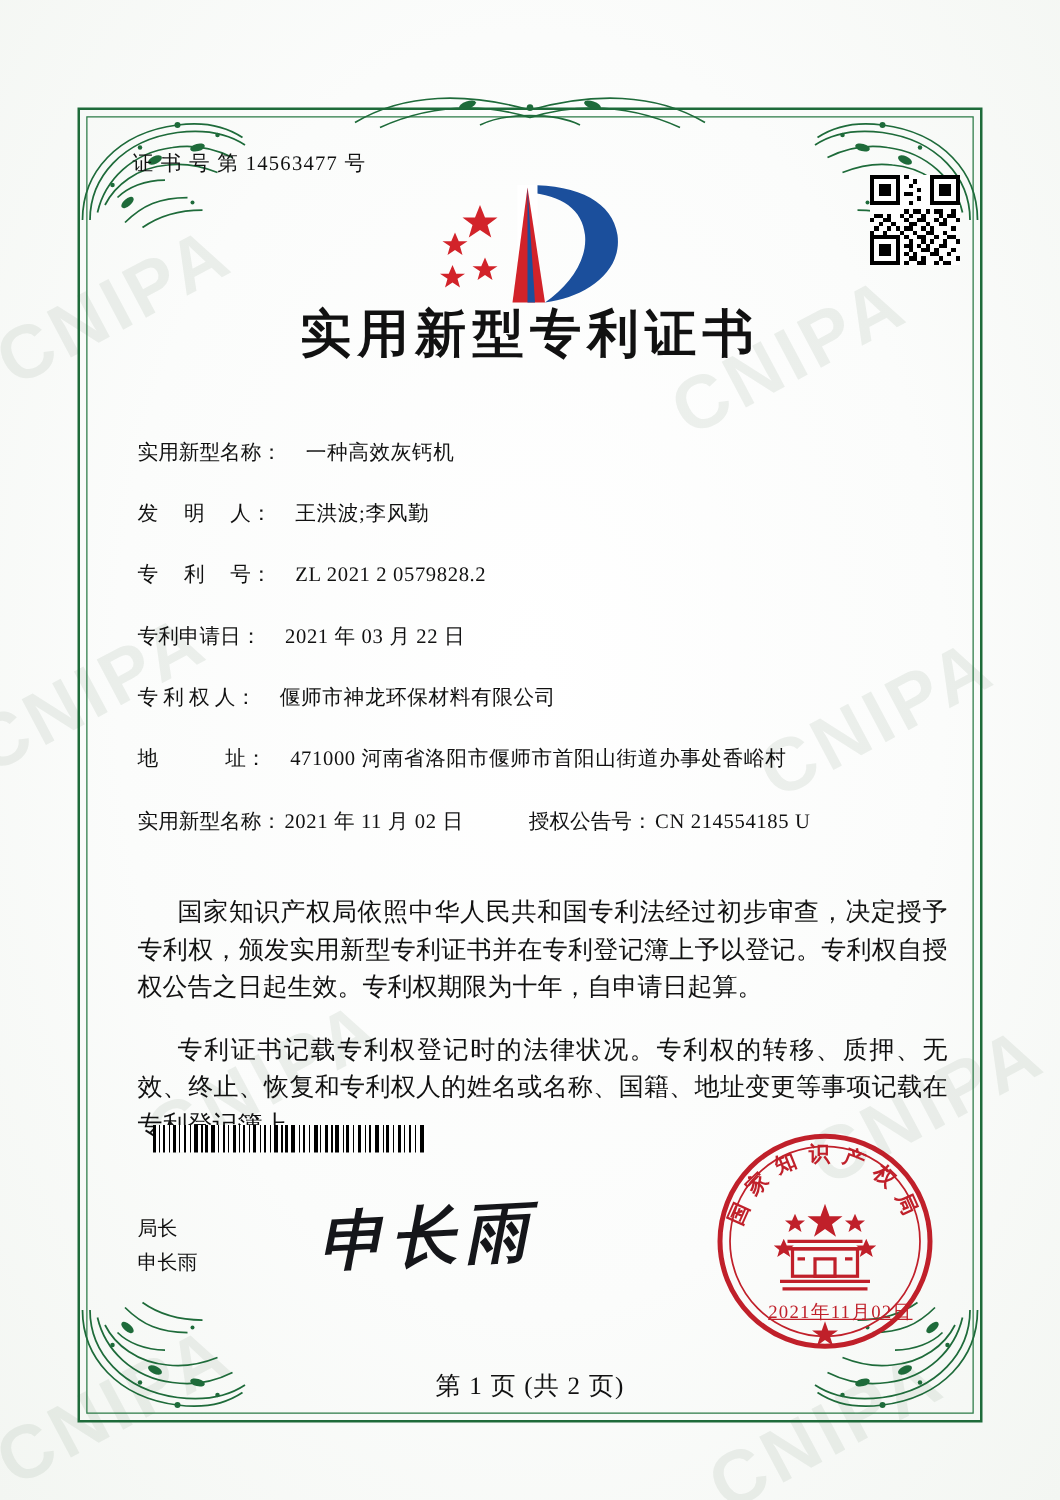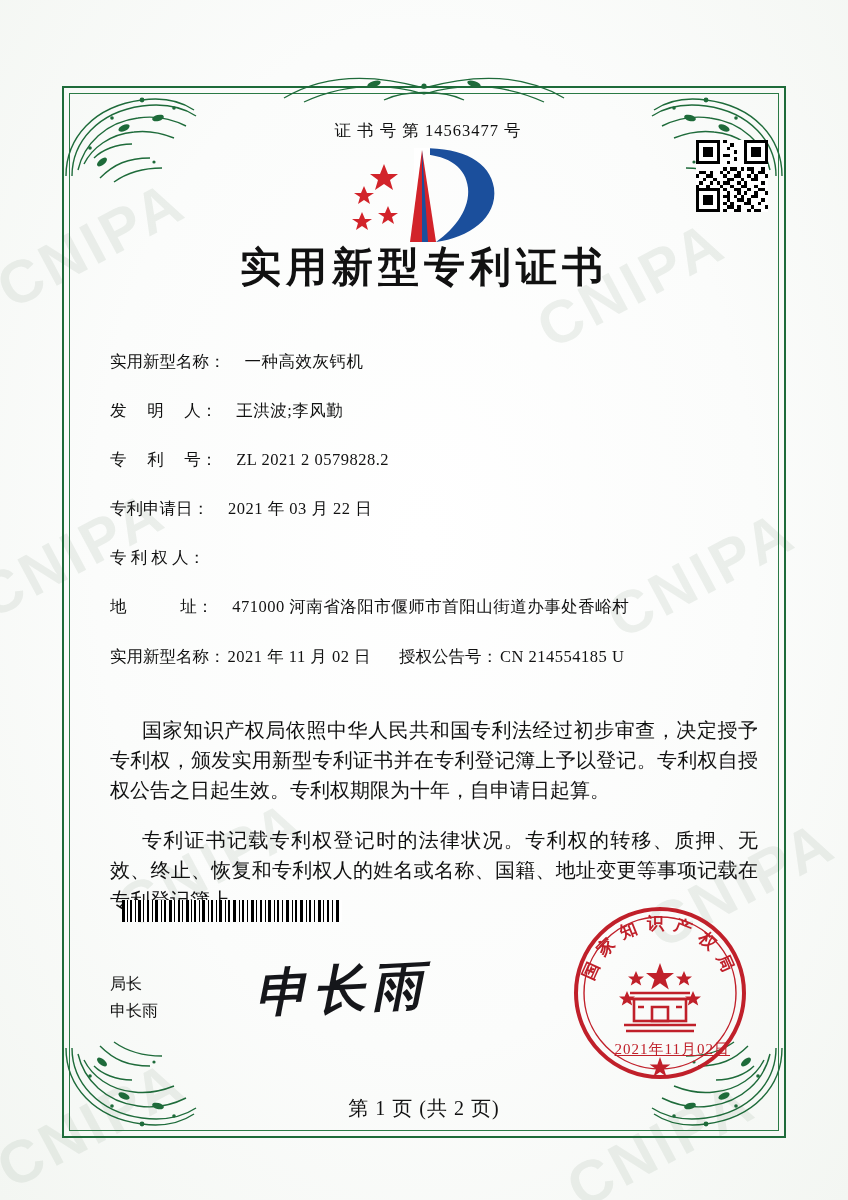--- a/index.html
+++ b/index.html
@@ -53,21 +53,21 @@
   .c-bl{left:54px;bottom:54px;transform:scaleY(-1);}
   .c-br{right:54px;bottom:54px;transform:scale(-1,-1);}
 
   
   .top-orn{
     position:absolute;left:50%;top:72px;transform:translateX(-50%);
     width:320px;height:34px;background:transparent;
   }
 
   
-  .content{position:absolute;left:100px;top:120px;width:650px;text-align:center;}
+  .content{position:absolute;left:100px;top:120px;width:650px;}
 
   .cert-no{
     font-size:16.5px;letter-spacing:1px;color:#111;
     margin-left:6px;
   }
 
   
   .emblem{
     position:absolute;left:50%;top:142px;transform:translateX(-50%);
     width:160px;height:105px;
@@ -97,21 +97,21 @@
     margin-bottom:26px;
     color:#111;
     gap:17px;
   }
   .f-label{
     white-space:pre;
     letter-spacing:0px;
   }
   .f-value{margin-left:2px;letter-spacing:0.5px;}
   .field.inline-2{gap:0;}
-  .f-second-label{margin-left:28px;white-space:pre;}
+  .f-second-label{margin-left:52px;white-space:pre;}
 
   .paras{position:absolute;left:110px;top:695px;width:648px;}
   .para{
     font-size:20px;
     line-height:30px;
     text-indent:32px;
     text-align:justify;
     color:#111;
     margin-bottom:2px;
   }
@@ -409,20 +409,21 @@
     <div class="field">
       <span class="f-label">专　 利　 号：</span>
       <span class="f-value">ZL 2021 2 0579828.2</span>
     </div>
     <div class="field">
       <span class="f-label">专利申请日：</span>
       <span class="f-value">2021 年 03 月 22 日</span>
     </div>
     <div class="field">
       <span class="f-label">专 利 权 人：</span>
+      <span class="f-value">偃师市神龙环保材料有限公司</span>
     </div>
     <div class="field">
       <span class="f-label">地　　　 址：</span>
       <span class="f-value">471000 河南省洛阳市偃师市首阳山街道办事处香峪村</span>
     </div>
     <div class="field inline-2">
       <span class="f-label">实用新型名称：</span>
       <span class="f-value">2021 年 11 月 02 日</span>
       <span class="f-second-label">授权公告号：</span>
       <span class="f-value">CN 214554185 U</span>

